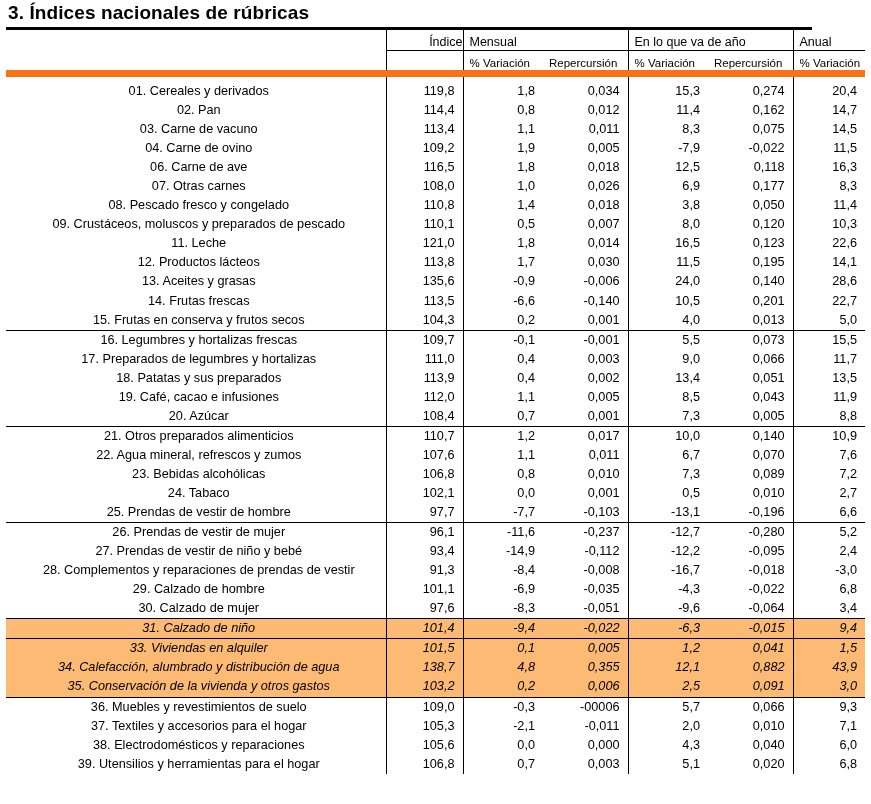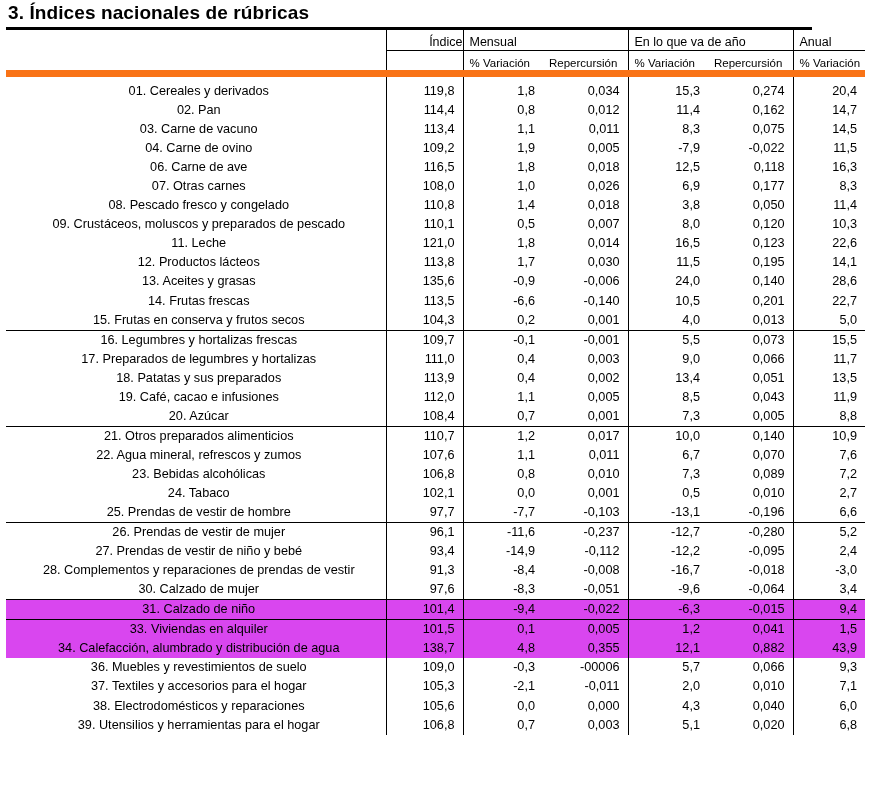--- a/index.html
+++ b/index.html
@@ -103,21 +103,21 @@
   }
   td.num {
     text-align: right;
     padding-right: 8px !important;
   }
 
   
   tr.divider td { border-bottom: 1px solid #000; }
 
   
-  tr.shaded td { background: #d946ef; }
+  tr.shaded td { background: #fdba74; font-style: italic; }
 
   
   .hdr-spacer { height: 5px; }
 </style>
 </head>
 <body>
 
 <div class="page">
 
   <div class="title">3. Índices nacionales de rúbricas</div>
@@ -388,20 +388,29 @@
         </tr>
         <tr class="data">
           <td class="lab">28. Complementos y reparaciones de prendas de vestir</td>
           <td class="num vsep">91,3</td>
           <td class="num vsep">-8,4</td>
           <td class="num">-0,008</td>
           <td class="num vsep">-16,7</td>
           <td class="num">-0,018</td>
           <td class="num vsep">-3,0</td>
         </tr>
+        <tr class="data">
+          <td class="lab">29. Calzado de hombre</td>
+          <td class="num vsep">101,1</td>
+          <td class="num vsep">-6,9</td>
+          <td class="num">-0,035</td>
+          <td class="num vsep">-4,3</td>
+          <td class="num">-0,022</td>
+          <td class="num vsep">6,8</td>
+        </tr>
         <tr class="data divider">
           <td class="lab">30. Calzado de mujer</td>
           <td class="num vsep">97,6</td>
           <td class="num vsep">-8,3</td>
           <td class="num">-0,051</td>
           <td class="num vsep">-9,6</td>
           <td class="num">-0,064</td>
           <td class="num vsep">3,4</td>
         </tr>
         <tr class="data divider shaded">
@@ -424,20 +433,29 @@
         </tr>
         <tr class="data shaded">
           <td class="lab">34. Calefacción, alumbrado y distribución de agua</td>
           <td class="num vsep">138,7</td>
           <td class="num vsep">4,8</td>
           <td class="num">0,355</td>
           <td class="num vsep">12,1</td>
           <td class="num">0,882</td>
           <td class="num vsep">43,9</td>
         </tr>
+        <tr class="data divider shaded">
+          <td class="lab">35. Conservación de la vivienda y otros gastos</td>
+          <td class="num vsep">103,2</td>
+          <td class="num vsep">0,2</td>
+          <td class="num">0,006</td>
+          <td class="num vsep">2,5</td>
+          <td class="num">0,091</td>
+          <td class="num vsep">3,0</td>
+        </tr>
         <tr class="data">
           <td class="lab">36. Muebles y revestimientos de suelo</td>
           <td class="num vsep">109,0</td>
           <td class="num vsep">-0,3</td>
           <td class="num">-00006</td>
           <td class="num vsep">5,7</td>
           <td class="num">0,066</td>
           <td class="num vsep">9,3</td>
         </tr>
         <tr class="data">

